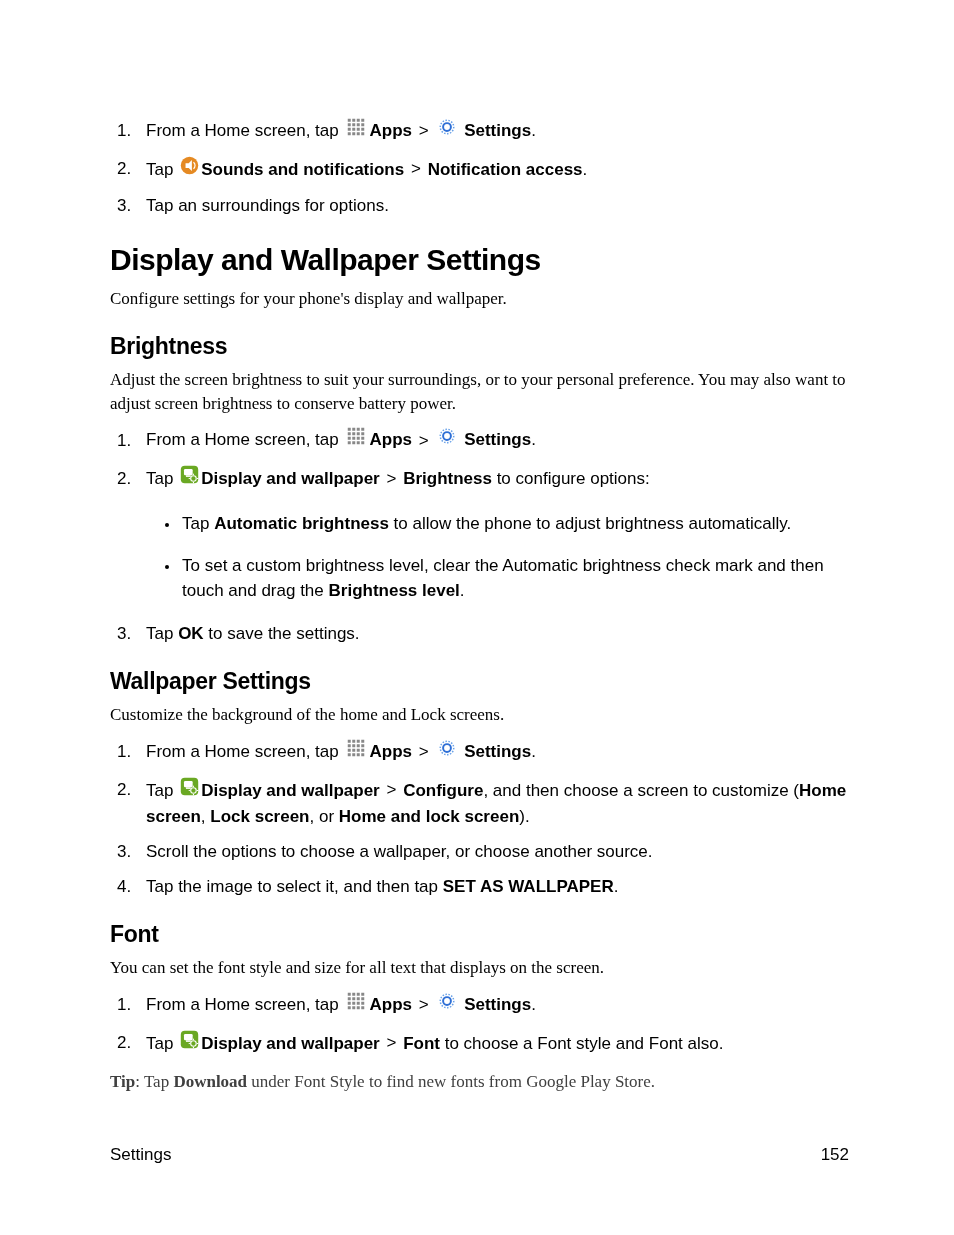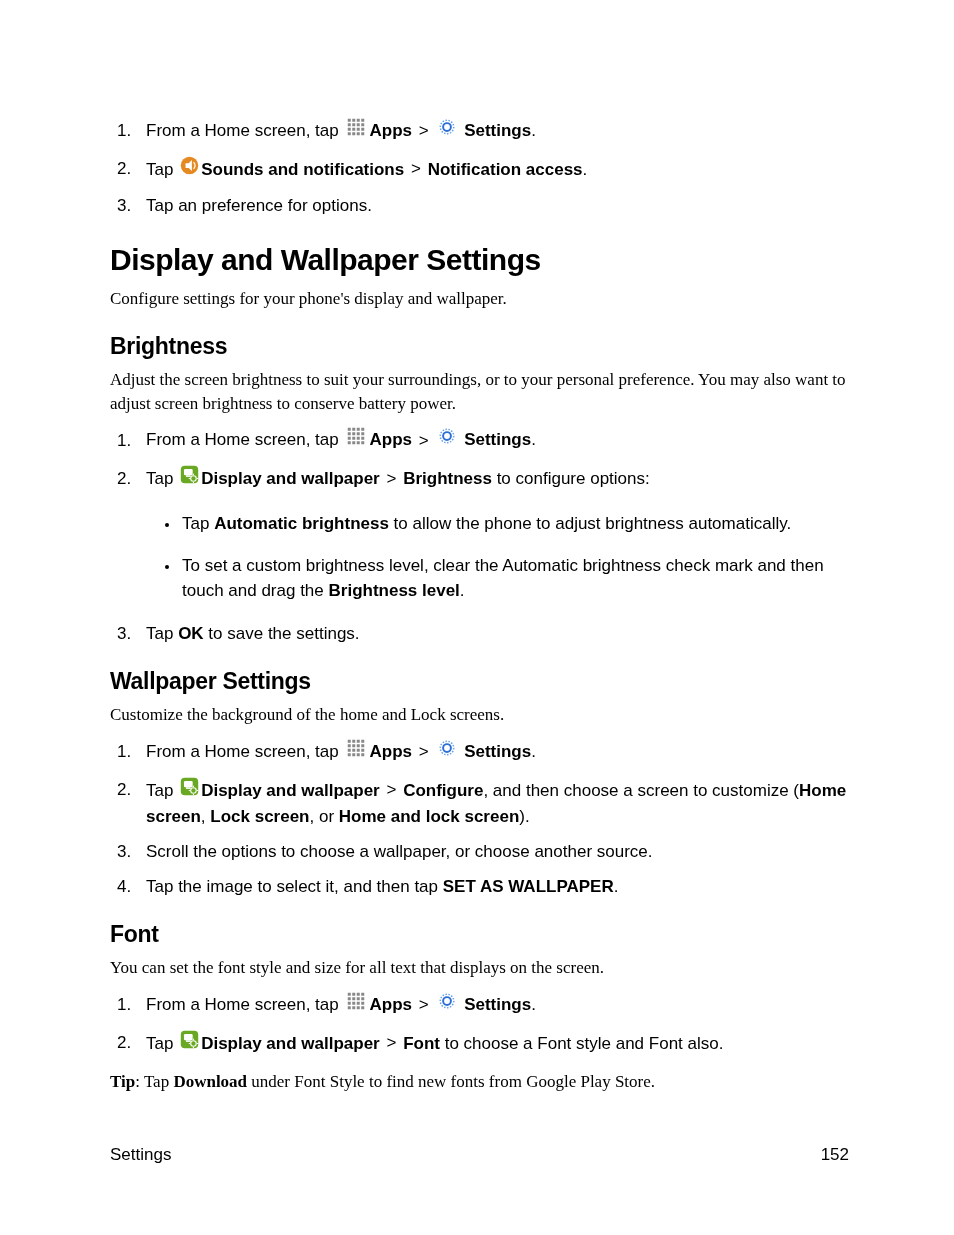--- a/index.html
+++ b/index.html
@@ -58,21 +58,21 @@
   ul > li::marker {
     font-size: 14px;
   }
   .b { font-weight: bold; }
   .sep { margin: 0 2px; }
   .icon {
     display: inline-block;
     vertical-align: middle;
     margin: 0 2px 2px 2px;
   }
-  .tip { color: #000000; margin-top: 12px; }
+  .tip { color: #404040; margin-top: 12px; }
   .tip .label { font-weight: bold; }
   .footer {
     position: absolute;
     bottom: 70px;
     left: 110px;
     right: 105px;
     font-size: 17px;
     color: #000;
     display: flex;
     justify-content: space-between;
@@ -142,21 +142,21 @@
       <span class="b">Settings</span><span>.</span>
     </li>
     <li>
       <span>Tap</span>
       <span class="icon"><svg width="19" height="19">
             <use href="#sounds-icon"></use>
           </svg></span><span class="b">Sounds and notifications</span>
       <span class="sep">&gt;</span>
       <span class="b">Notification access</span><span>.</span>
     </li>
-    <li><span>Tap an preference for options.</span></li>
+    <li><span>Tap an surroundings for options.</span></li>
   </ol>
 
   <h1>Display and Wallpaper Settings</h1>
   <p>Configure settings for your phone's display and wallpaper.</p>
 
   <h2>Brightness</h2>
   <p>Adjust the screen brightness to suit your surroundings, or to your personal preference. You may also want to adjust screen brightness to conserve battery power.</p>
   <ol>
     <li>
       <span>From a Home screen, tap</span>

